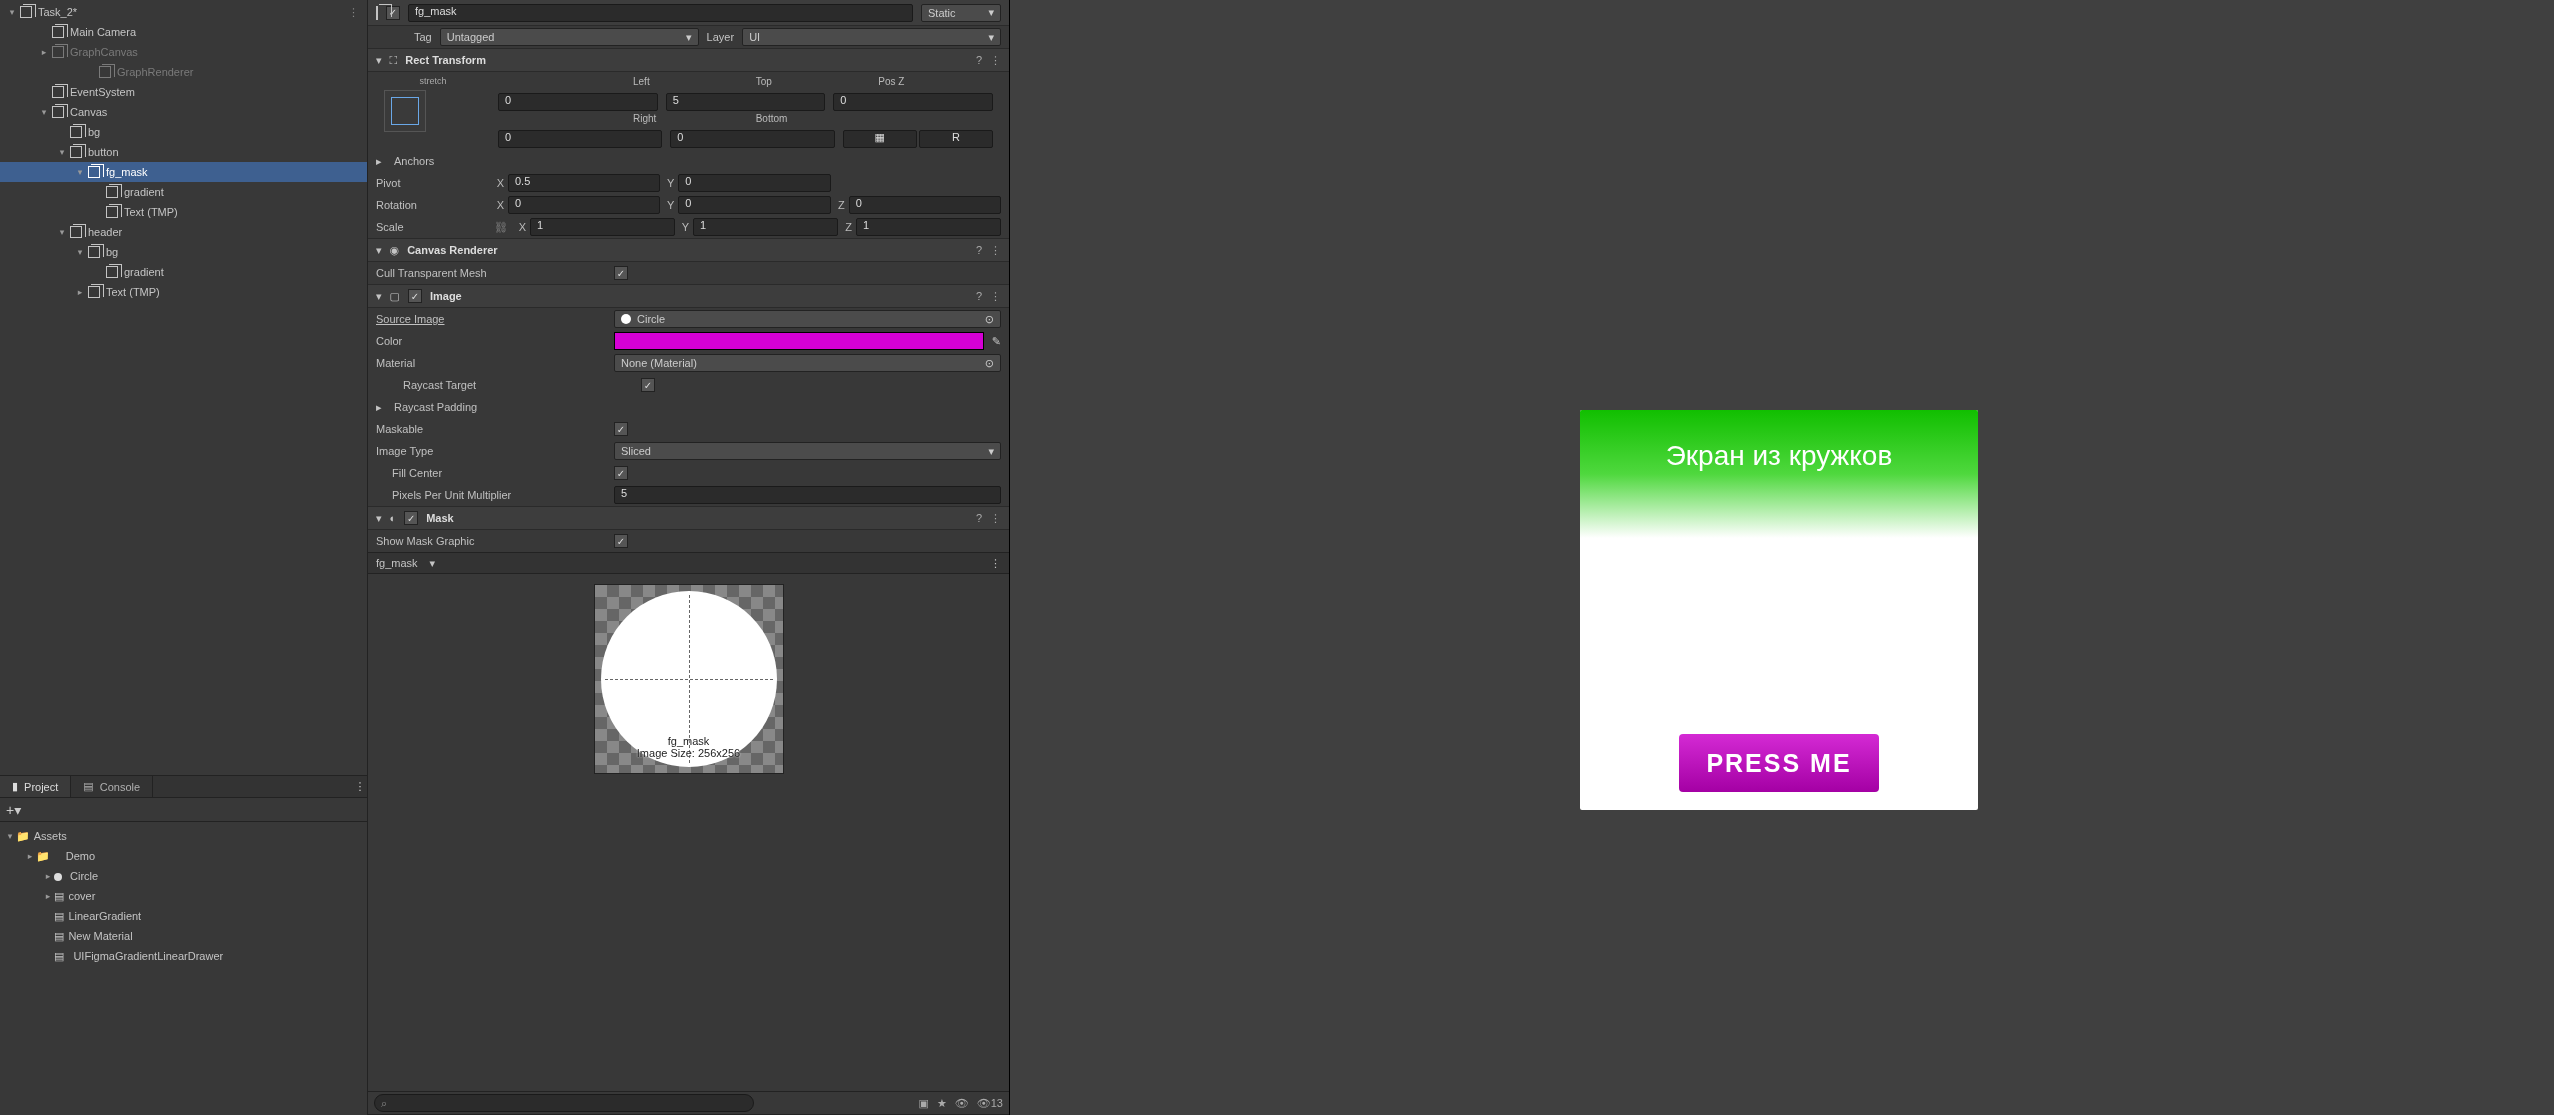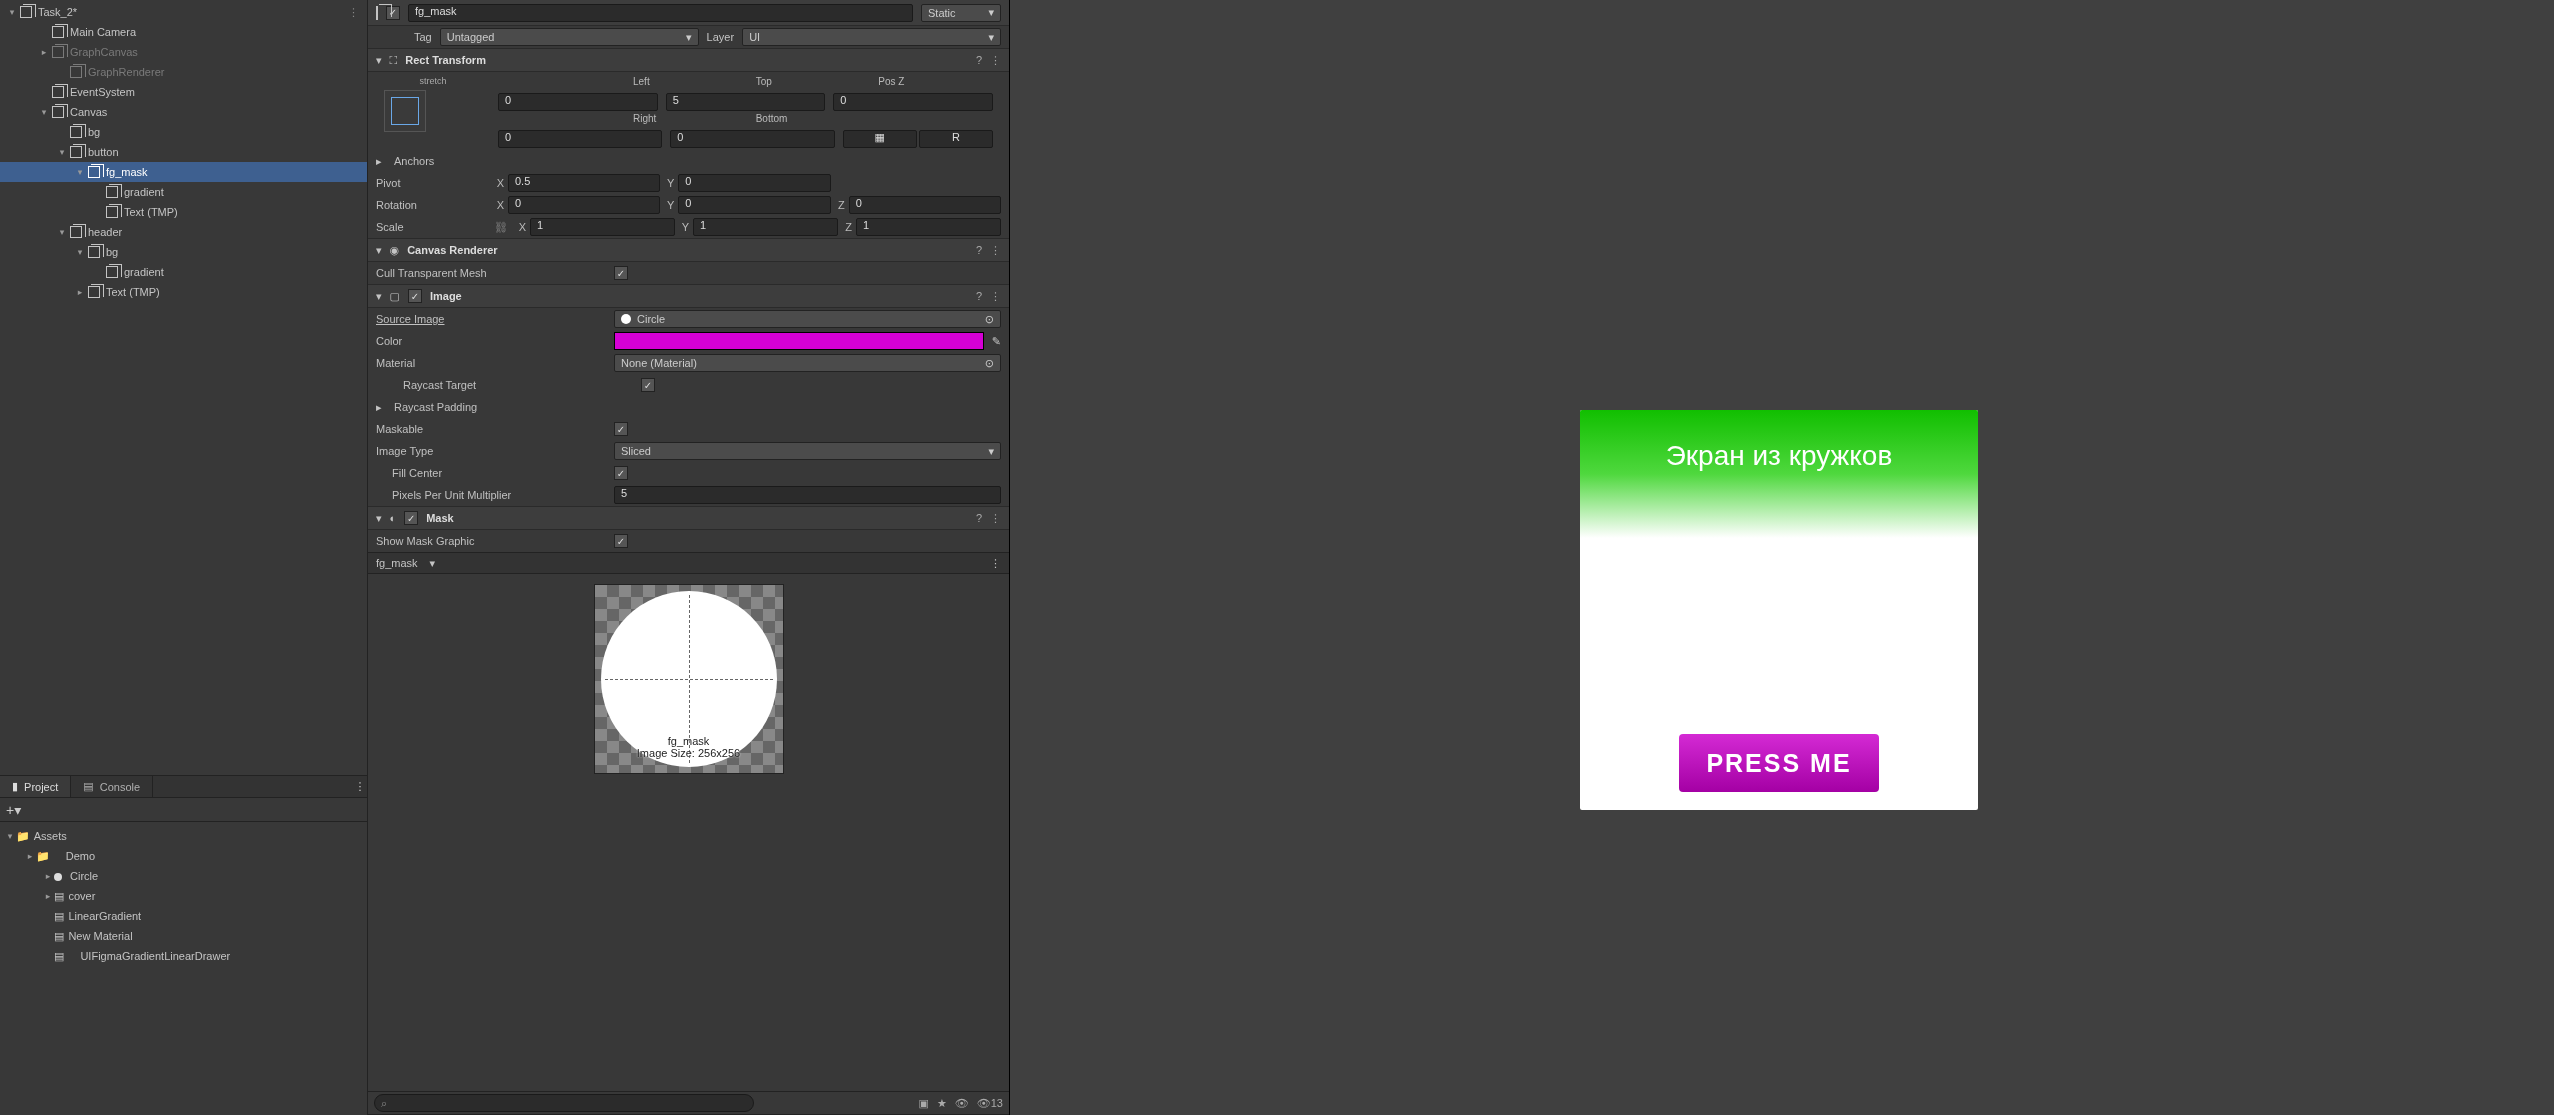--- a/index.html
+++ b/index.html
@@ -90,21 +90,21 @@
             </span>
             <span>Main Camera</span>
           </div>
           <div class="h-row dim" style="padding-left: 38px;">
             <span class="fold">▸</span>
             <span class="ico">
               <span class="cube"></span>
             </span>
             <span>GraphCanvas</span>
           </div>
-          <div class="h-row dim" style="padding-left: 56px; text-align: center;">
+          <div class="h-row dim" style="padding-left: 85px; text-align: center;">
             <span class="fold"></span>
             <span class="ico">
               <span class="cube"></span>
             </span>
             <span>GraphRenderer</span>
           </div>
           <div class="h-row" style="padding-left: 38px;">
             <span class="fold"></span>
             <span class="ico">
               <span class="cube"></span>
@@ -228,21 +228,21 @@
               <span style="margin-left:4px;">LinearGradient</span>
             </div>
             <div class="h-row" style="padding-left: 42px;">
               <span class="fold"></span>
               <span>▤</span>
               <span style="margin-left:4px;">New Material</span>
             </div>
             <div class="h-row" style="padding-left: 42px;">
               <span class="fold"></span>
               <span>▤</span>
-              <span style="margin-left:16px;">UIFigmaGradientLinearDrawer</span>
+              <span style="margin-left:9px;">UIFigmaGradientLinearDrawer</span>
             </div>
           </div>
       </div>
     </div>
   </div>
 
   <div class="mid-col">
     <div class="insp">
       <div class="insp-head">
         <span class="ico"><span class="cube"></span></span>

